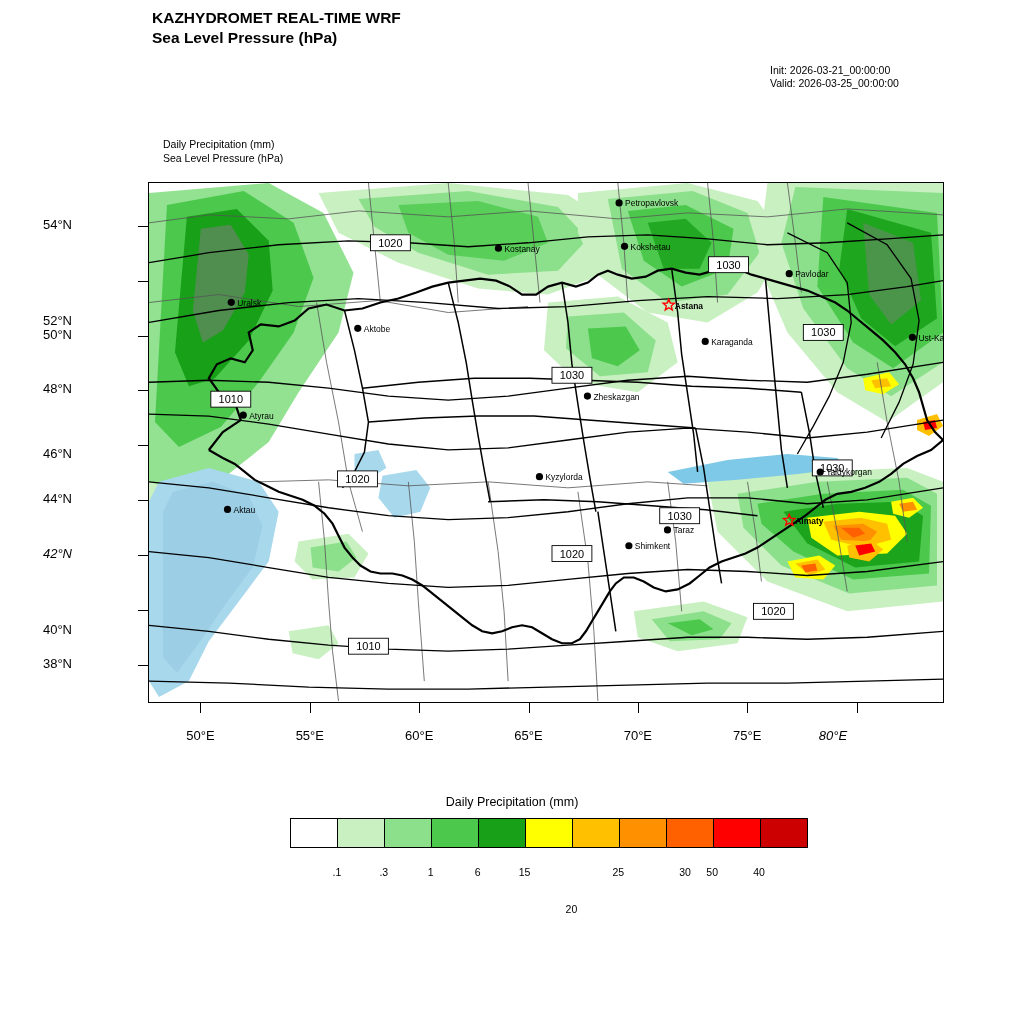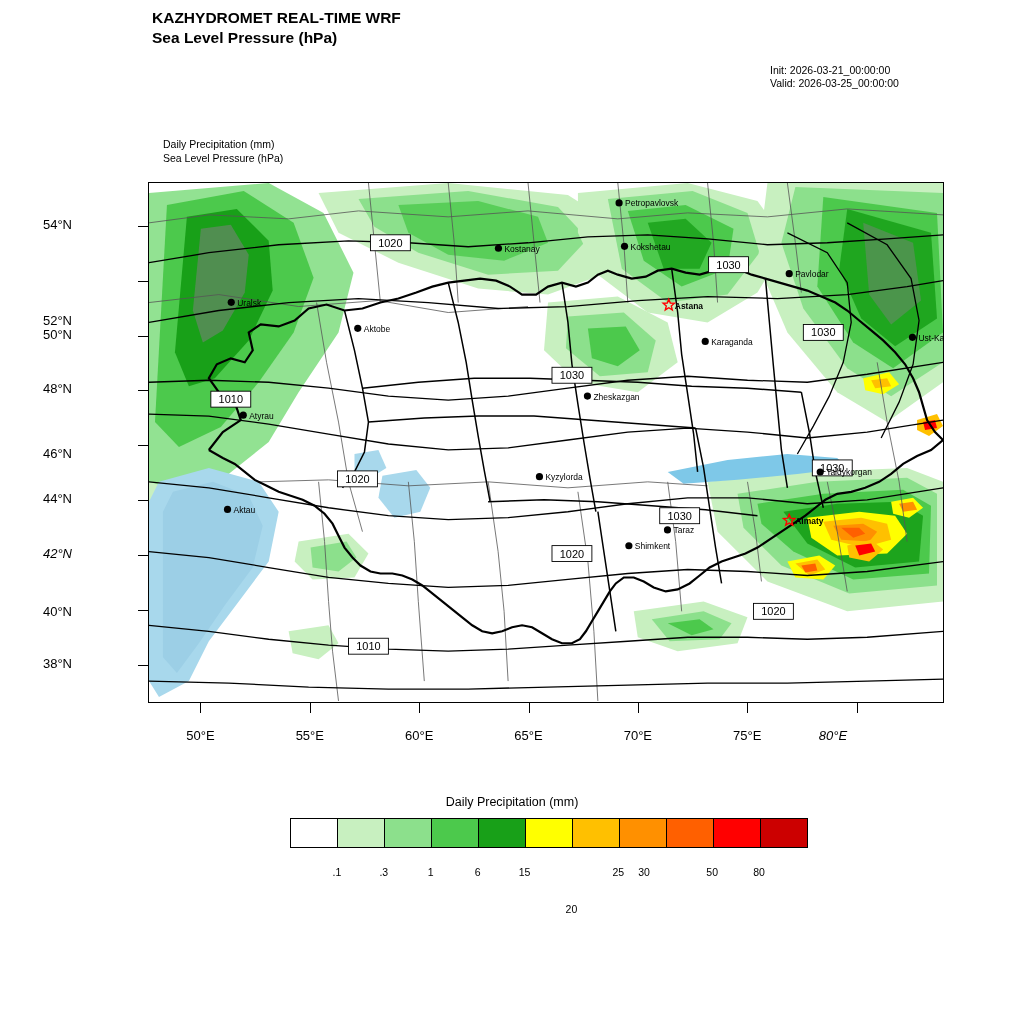--- a/index.html
+++ b/index.html
@@ -427,21 +427,21 @@
     <div class="ylab" style="top: 326.558px;">50°N</div>
     <div class="axis-tick-y" style="top: 335.558px;"></div>
     <div class="ylab" style="top: 381.4px;">48°N</div>
     <div class="axis-tick-y" style="top: 390.4px;"></div>
     <div class="ylab" style="top: 436.242px; margin-top: 10px;">46°N</div>
     <div class="axis-tick-y" style="top: 445.242px;"></div>
     <div class="ylab" style="top: 491.084px;">44°N</div>
     <div class="axis-tick-y" style="top: 500.084px;"></div>
     <div class="ylab" style="top: 545.926px; font-style: italic;">42°N</div>
     <div class="axis-tick-y" style="top: 554.926px;"></div>
-    <div class="ylab" style="top: 604px;">40°N</div>
+    <div class="ylab" style="top: 622px;">40°N</div>
     <div class="axis-tick-y" style="top: 609.768px;"></div>
     <div class="ylab" style="top: 655.611px;">38°N</div>
     <div class="axis-tick-y" style="top: 664.611px;"></div>
   </div>
 <div id="x-axis">
     <div class="xlab" style="left: 200.484px;">50°E</div>
     <div class="axis-tick-x" style="left: 200.484px;"></div>
     <div class="xlab" style="left: 309.824px;">55°E</div>
     <div class="axis-tick-x" style="left: 309.824px;"></div>
     <div class="xlab" style="left: 419.165px;">60°E</div>
@@ -471,16 +471,16 @@
     <div class="sw" style="background: rgb(204, 0, 0);"></div>
   </div>
 <div id="cbar-labels">
     <span style="left: 46.9091px;">.1</span>
     <span style="left: 93.8182px;">.3</span>
     <span style="left: 140.727px;">1</span>
     <span style="left: 187.636px;">6</span>
     <span style="left: 234.545px;">15</span>
     <span style="left: 281.455px; margin-top: 37px;">20</span>
     <span style="left: 328.364px;">25</span>
-    <span style="left: 354px; text-align: center;">30</span>
+    <span style="left: 395px; text-align: center;">30</span>
     <span style="left: 422.182px;">50</span>
-    <span style="left: 469.091px;">80</span>
+    <span style="left: 469.091px;">40</span>
   </div>
 
 </body></html>

